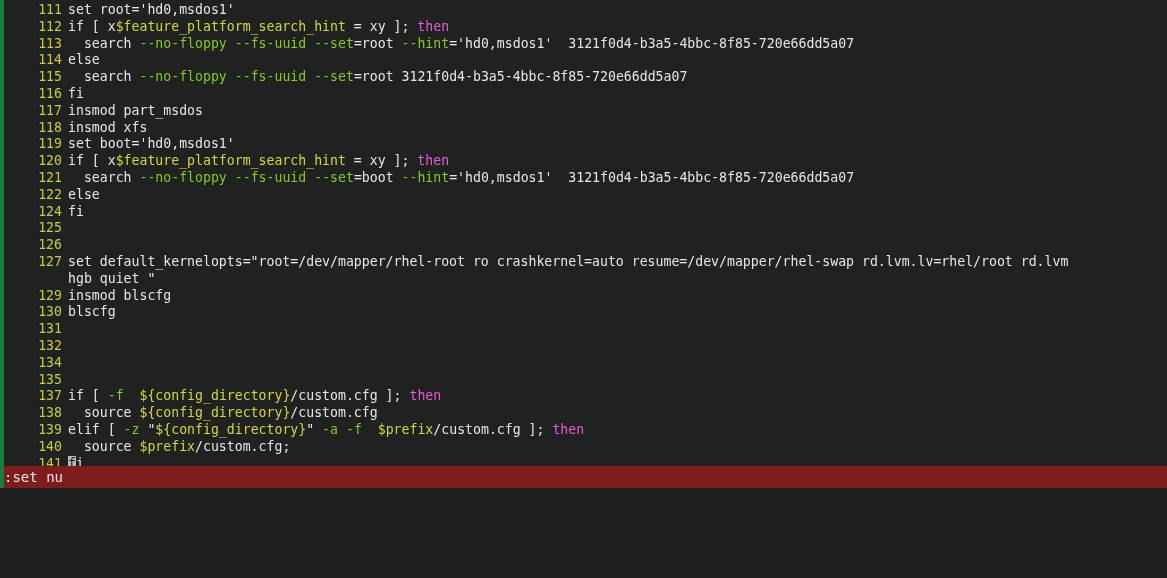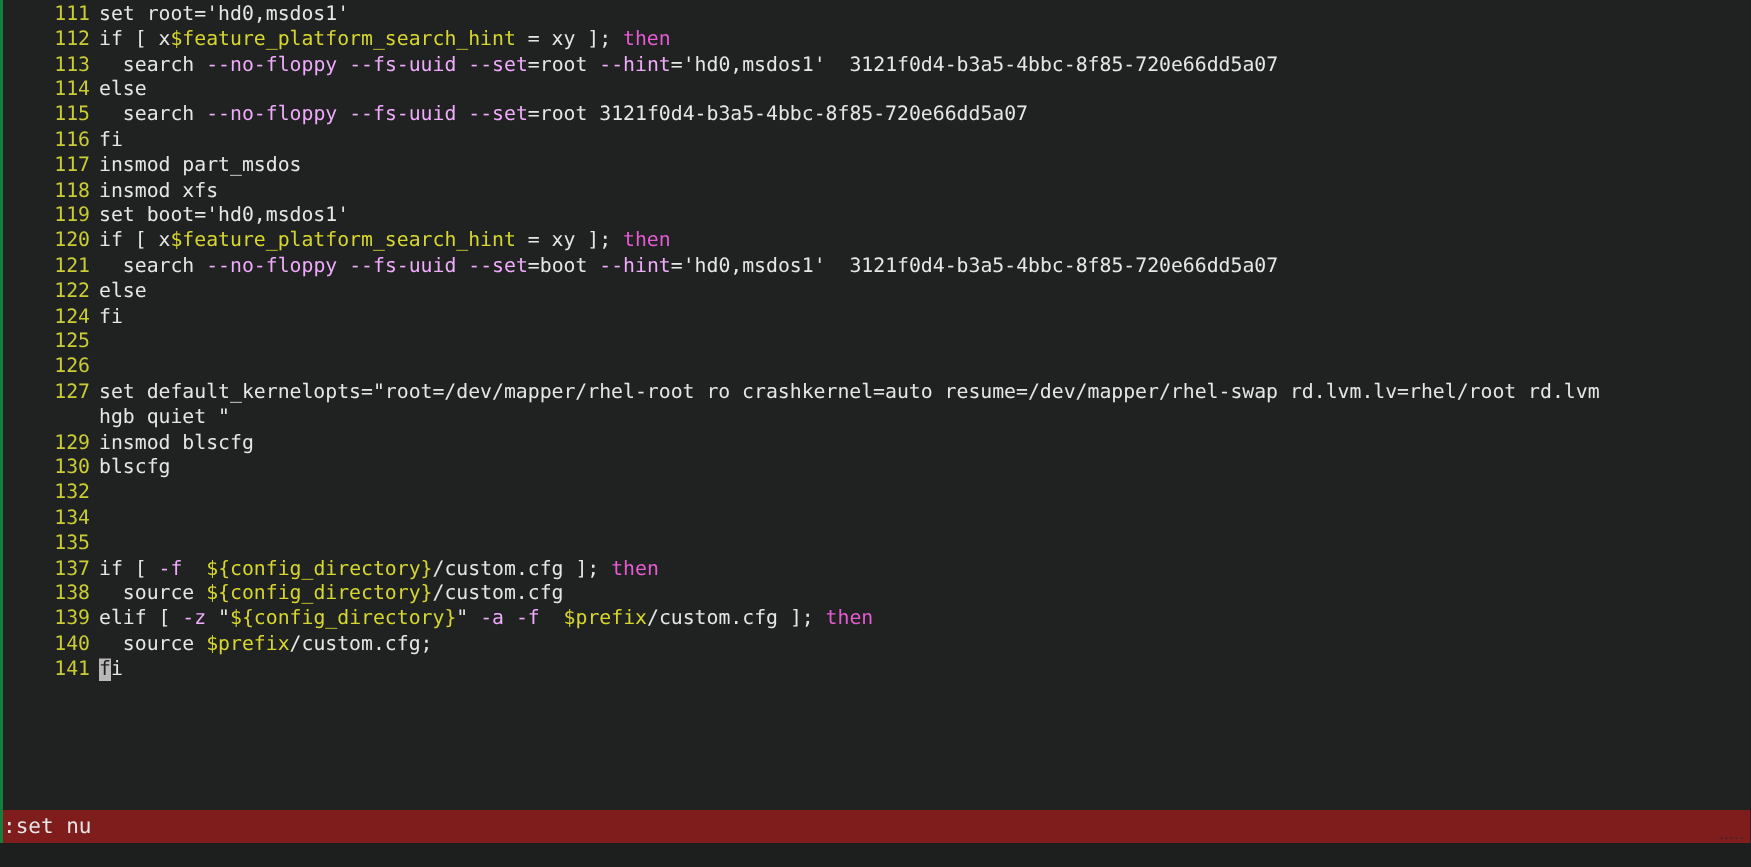--- a/index.html
+++ b/index.html
@@ -9,24 +9,24 @@
   }
   body {
     width: 1167px;
     height: 578px;
     overflow: hidden;
     font-family: "DejaVu Sans Mono", monospace;
   }
   .terminal {
     position: relative;
     width: 1167px;
-    height: 562px;
+    height: 488px;
     background: #202221;
     box-sizing: border-box;
-    border-left: 2px solid #15803d;
+    border-left: 4px solid #15803d;
     overflow: hidden;
   }
   .editor {
     position: absolute;
     left: 0;
     top: 0;
     right: 0;
     bottom: 22px;
     overflow: hidden;
     padding-top: 2px;
@@ -45,21 +45,21 @@
     color: #c9cc35;
     padding-right: 6px;
     box-sizing: border-box;
   }
   .code { color: #e6e6e6; }
   .cont-indent {
     display: inline-block;
     width: 64px;
   }
   .kw    { color: #e65bd4; }
-  .flag  { color: #f0abfc; text-align: right; }
+  .flag  { color: #84cc16; text-align: right; }
   .var   { color: #d7d72f; }
   .plain { color: #e6e6e6; }
   .cursor {
     background: #b8b8b8;
     color: #202221;
   }
   .statusline {
     position: absolute;
     left: 0;
     bottom: 0;
@@ -102,20 +102,21 @@
       <div class="line"><span class="lnum">120</span><span class="code"><span class="plain">if [ x</span><span class="var">$feature_platform_search_hint</span><span class="plain"> = xy ]; </span><span class="kw">then</span></span></div>
       <div class="line"><span class="lnum">121</span><span class="code"><span class="plain">  search </span><span class="flag">--no-floppy</span><span class="plain"> </span><span class="flag">--fs-uuid</span><span class="plain"> </span><span class="flag">--set</span><span class="plain">=boot </span><span class="flag">--hint</span><span class="plain">='hd0,msdos1'  3121f0d4-b3a5-4bbc-8f85-720e66dd5a07</span></span></div>
       <div class="line"><span class="lnum">122</span><span class="code"><span class="plain">else</span></span></div>
       <div class="line"><span class="lnum">124</span><span class="code"><span class="plain">fi</span></span></div>
       <div class="line"><span class="lnum">125</span><span class="code"></span></div>
       <div class="line"><span class="lnum">126</span><span class="code"></span></div>
       <div class="line"><span class="lnum">127</span><span class="code"><span class="plain">set default_kernelopts="root=/dev/mapper/rhel-root ro crashkernel=auto resume=/dev/mapper/rhel-swap rd.lvm.lv=rhel/root rd.lvm</span></span></div>
       <div class="line"><span class="cont-indent"></span><span class="code"><span class="plain">hgb quiet "</span></span></div>
       <div class="line"><span class="lnum">129</span><span class="code"><span class="plain">insmod blscfg</span></span></div>
       <div class="line"><span class="lnum">130</span><span class="code"><span class="plain">blscfg</span></span></div>
+      <div class="line"><span class="lnum">131</span><span class="code"></span></div>
       <div class="line"><span class="lnum">132</span><span class="code"></span></div>
       <div class="line"><span class="lnum">134</span><span class="code"></span></div>
       <div class="line"><span class="lnum">135</span><span class="code"></span></div>
       <div class="line"><span class="lnum">137</span><span class="code"><span class="plain">if [ </span><span class="flag">-f</span><span class="plain">  </span><span class="var">${config_directory}</span><span class="plain">/custom.cfg ]; </span><span class="kw">then</span></span></div>
       <div class="line"><span class="lnum">138</span><span class="code"><span class="plain">  source </span><span class="var">${config_directory}</span><span class="plain">/custom.cfg</span></span></div>
       <div class="line"><span class="lnum">139</span><span class="code"><span class="plain">elif [ </span><span class="flag">-z</span><span class="plain"> "</span><span class="var">${config_directory}</span><span class="plain">" </span><span class="flag">-a</span><span class="plain"> </span><span class="flag">-f</span><span class="plain">  </span><span class="var">$prefix</span><span class="plain">/custom.cfg ]; </span><span class="kw">then</span></span></div>
       <div class="line"><span class="lnum">140</span><span class="code"><span class="plain">  source </span><span class="var">$prefix</span><span class="plain">/custom.cfg;</span></span></div>
       <div class="line"><span class="lnum">141</span><span class="code"><span class="plain cursor">f</span><span class="plain">i</span></span></div>
     </div>
 

